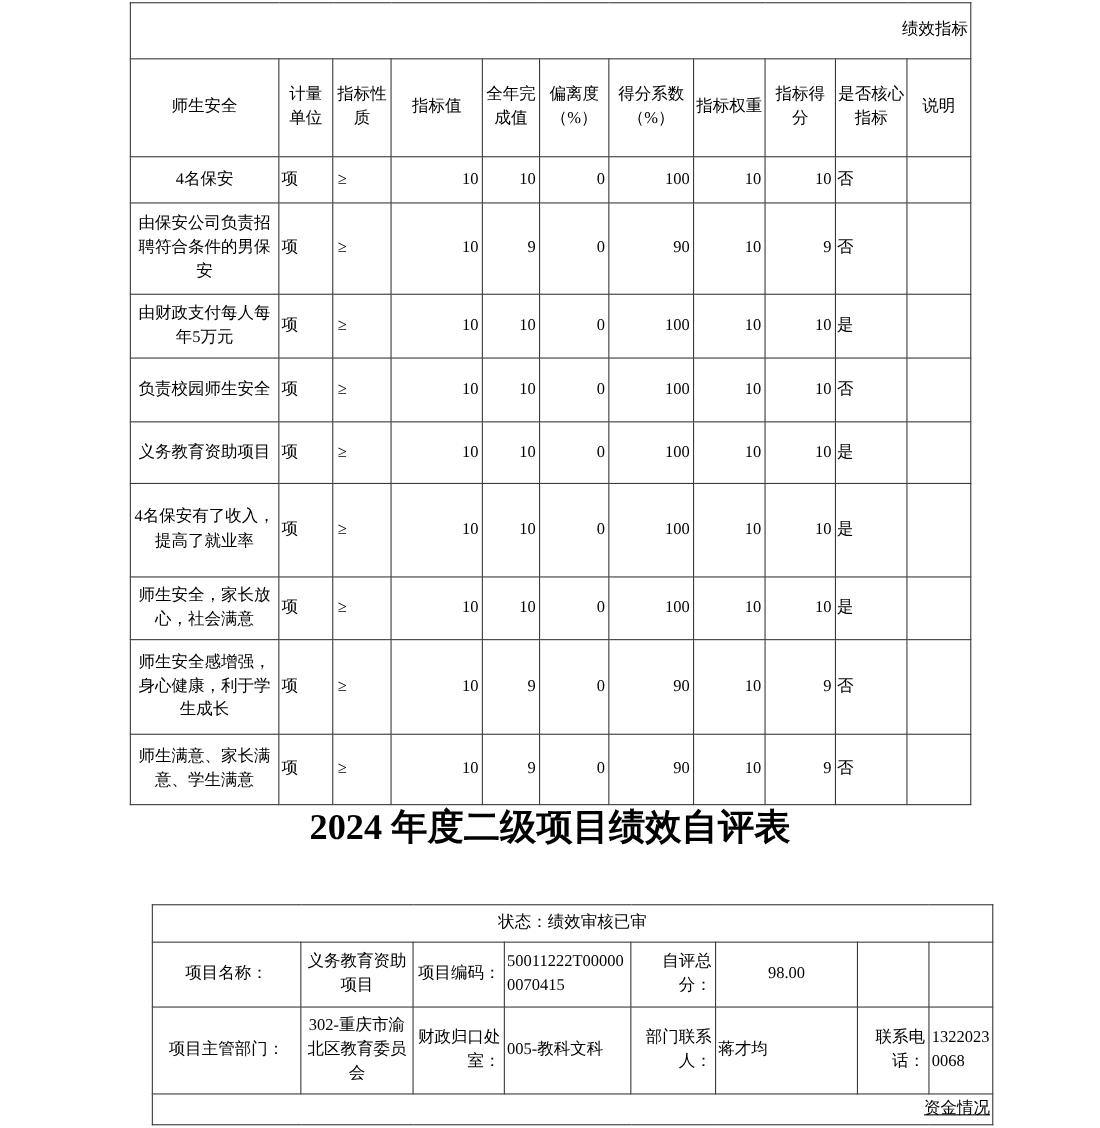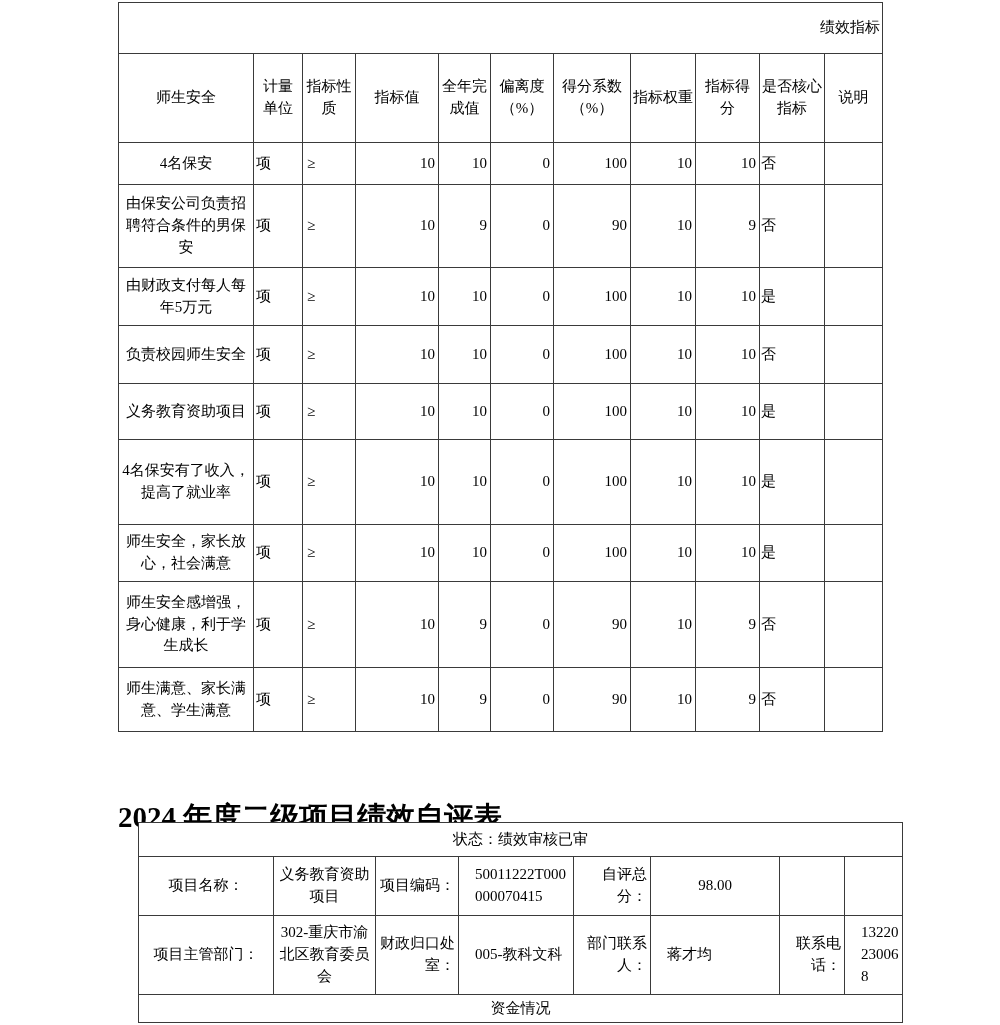--- a/index.html
+++ b/index.html
@@ -21,32 +21,32 @@
   .t1 .title-row td{height:48px;text-align:right;}
   .t1 .head th{height:86px;text-align:center;}
   .c-name{text-align:center;}
   .c-unit{text-align:left;padding-left:2px;}
   .c-nature{text-align:left;padding-left:4px;}
   .c-num{text-align:right;padding-right:3px;}
   .c-core{text-align:left;padding-left:1px;}
   .c-note{text-align:left;}
   
   .doc-title{
-    position:absolute;left:118px;top:792px;width:764px;height:50px;
-    font-size:29px;font-weight:bold;line-height:50px;
+    position:absolute;left:118px;top:728px;width:764px;height:50px;
+    text-align:center;font-size:33px;font-weight:bold;line-height:50px;
     font-family:"Liberation Serif","DejaVu Serif",serif;
   }
   
   .t2{position:absolute;left:118px;top:822px;width:764px;margin-left:20px;}
   .t2 .status-row td{height:31px;text-align:center;}
-  .t2 .section-row td{height:25px;text-align:center;}
+  .t2 .section-row td{height:25px;text-align:right;text-decoration:underline;}
   .lbl-c{text-align:center;}
   .lbl-r{text-align:right;padding-right:3px;}
   .val-c{text-align:center;}
-  .val-l{text-align:left;padding-left:16px;word-break:break-all;}
+  .val-l{text-align:left;padding-left:2px;word-break:break-all;}
 </style>
 </head>
 <body>
 
 <table class="t1">
   <colgroup>
     <col style="width:135px">
       <col style="width:49px">
       <col style="width:53px">
     <col style="width:83px">

